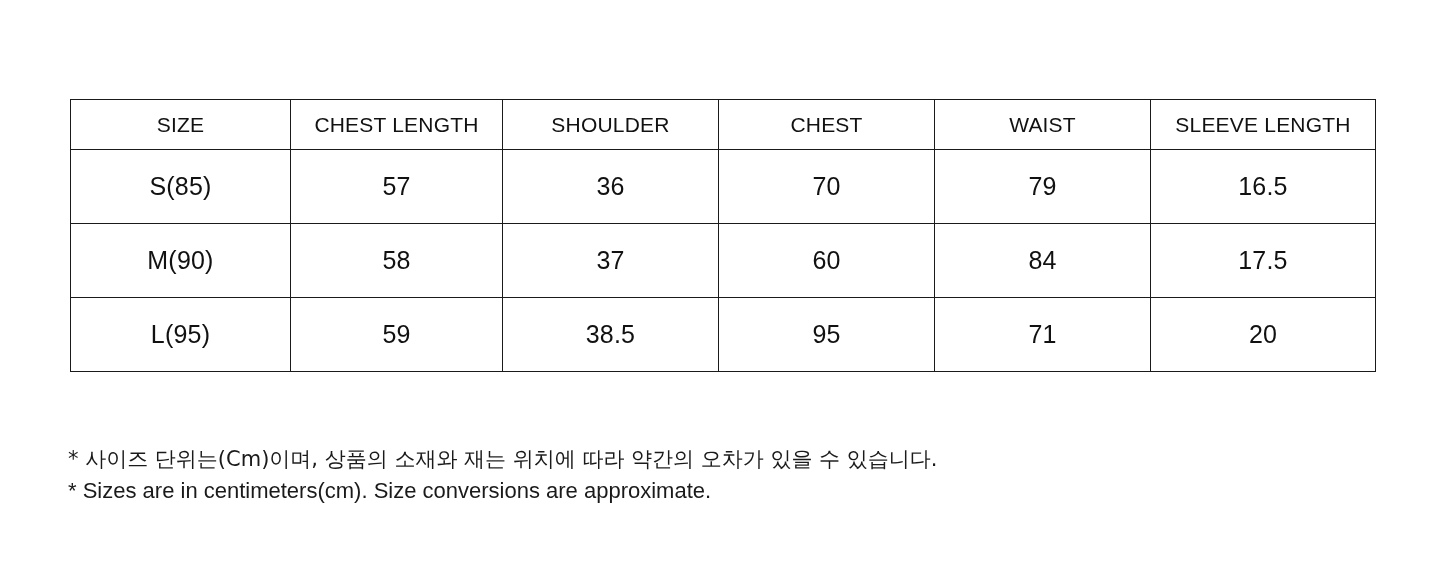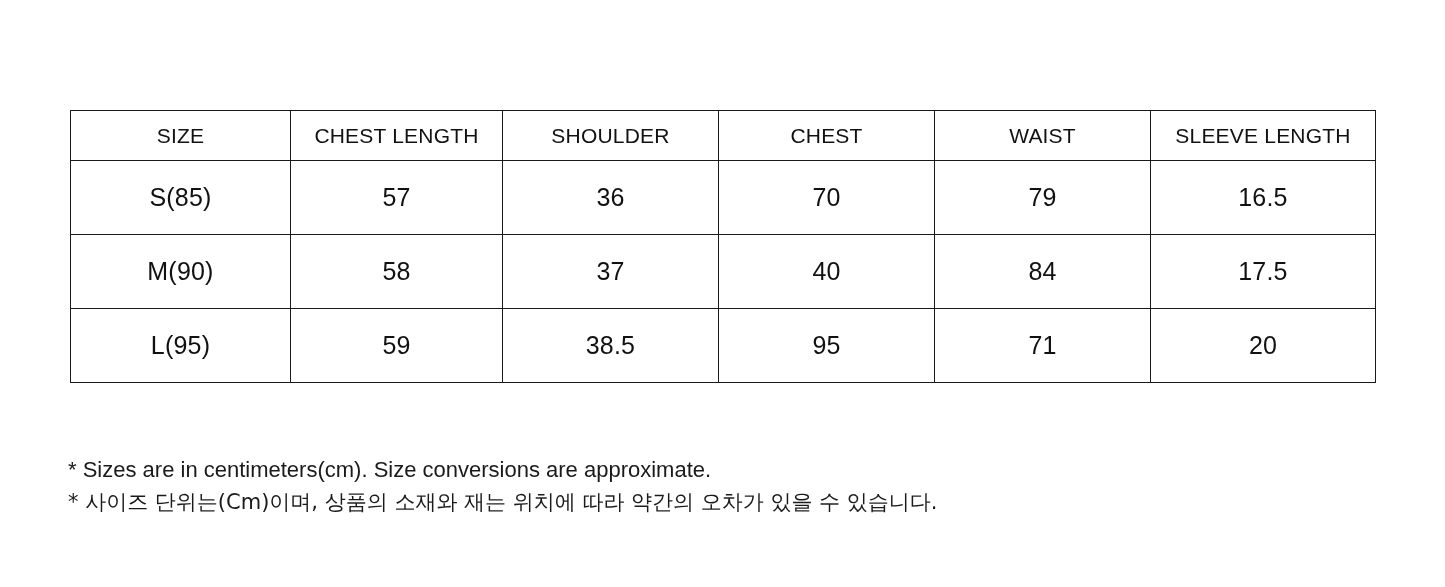--- a/index.html
+++ b/index.html
@@ -11,21 +11,21 @@
     width: 1445px;
     height: 587px;
     font-family: "Liberation Sans", sans-serif;
     color: #111111;
     position: relative;
     overflow: hidden;
   }
   .page {
     position: absolute;
     left: 0;
-    top: 11px;
+    top: 0;
     width: 1445px;
     height: 479px;
   }
   .size-table {
     position: absolute;
     left: 70px;
     top: 99px;
     width: 1305px;
     border-collapse: collapse;
     table-layout: fixed;
@@ -101,33 +101,33 @@
         <td>57</td>
         <td>36</td>
         <td>70</td>
         <td>79</td>
         <td>16.5</td>
       </tr>
       <tr>
         <td>M(90)</td>
         <td>58</td>
         <td>37</td>
-        <td>40</td>
+        <td>60</td>
         <td>84</td>
         <td>17.5</td>
       </tr>
       <tr>
         <td>L(95)</td>
         <td>59</td>
         <td>38.5</td>
         <td>95</td>
         <td>71</td>
         <td>20</td>
       </tr>
     </tbody>
   </table>
 
   <div class="notes">
+    <div class="note-line kr">* 사이즈 단위는(Cm)이며, 상품의 소재와 재는 위치에 따라 약간의 오차가 있을 수 있습니다.</div>
     <div class="note-line">* Sizes are in centimeters(cm). Size conversions are approximate.</div>
-    <div class="note-line kr">* 사이즈 단위는(Cm)이며, 상품의 소재와 재는 위치에 따라 약간의 오차가 있을 수 있습니다.</div>
   </div>
 
 </div>
 
 </body></html>

